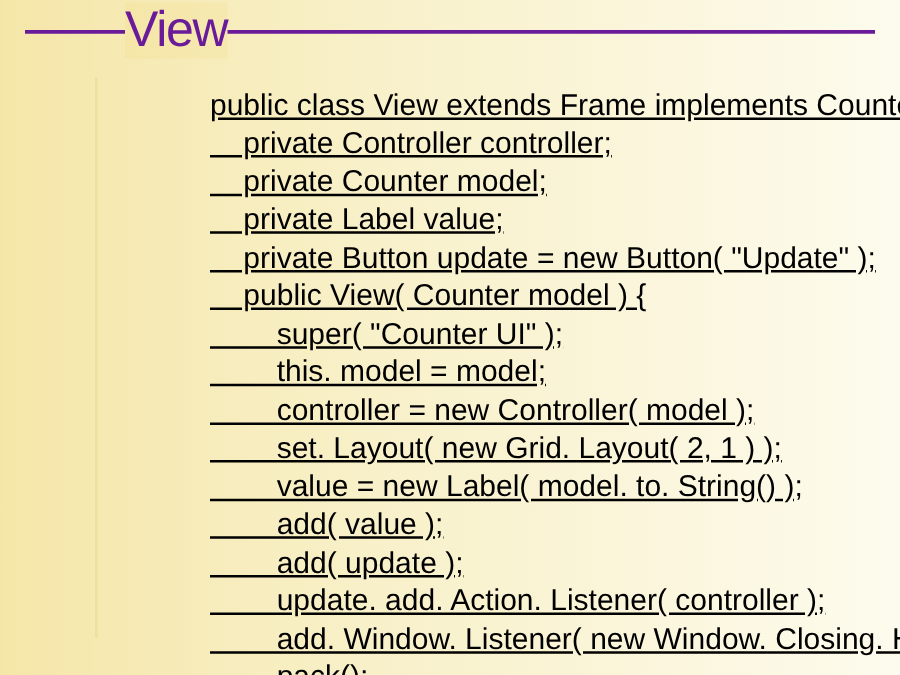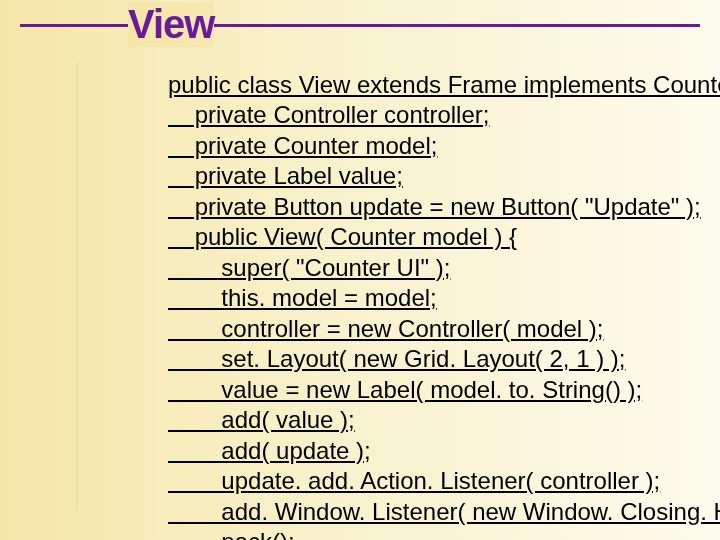--- a/index.html
+++ b/index.html
@@ -29,23 +29,23 @@
     width: 100%;
     position: absolute;
     top: 22px;
     left: 0;
   }
   .title-text {
     position: relative;
     display: inline-block;
     background: linear-gradient(to right, #f5e6a8, #f6e9b0);
     padding-right: 0;
-    margin-left: 108px;
+    margin-left: 80px;
     font-family: "Arial Black", Impact, sans-serif;
-    font-weight: 700;
+    font-weight: 400;
     font-size: 40px;
     color: #6a1b9a;
     letter-spacing: -1px;
   }
   .content {
     position: absolute;
     top: 70px;
     left: 60px;
     right: 30px;
   }

